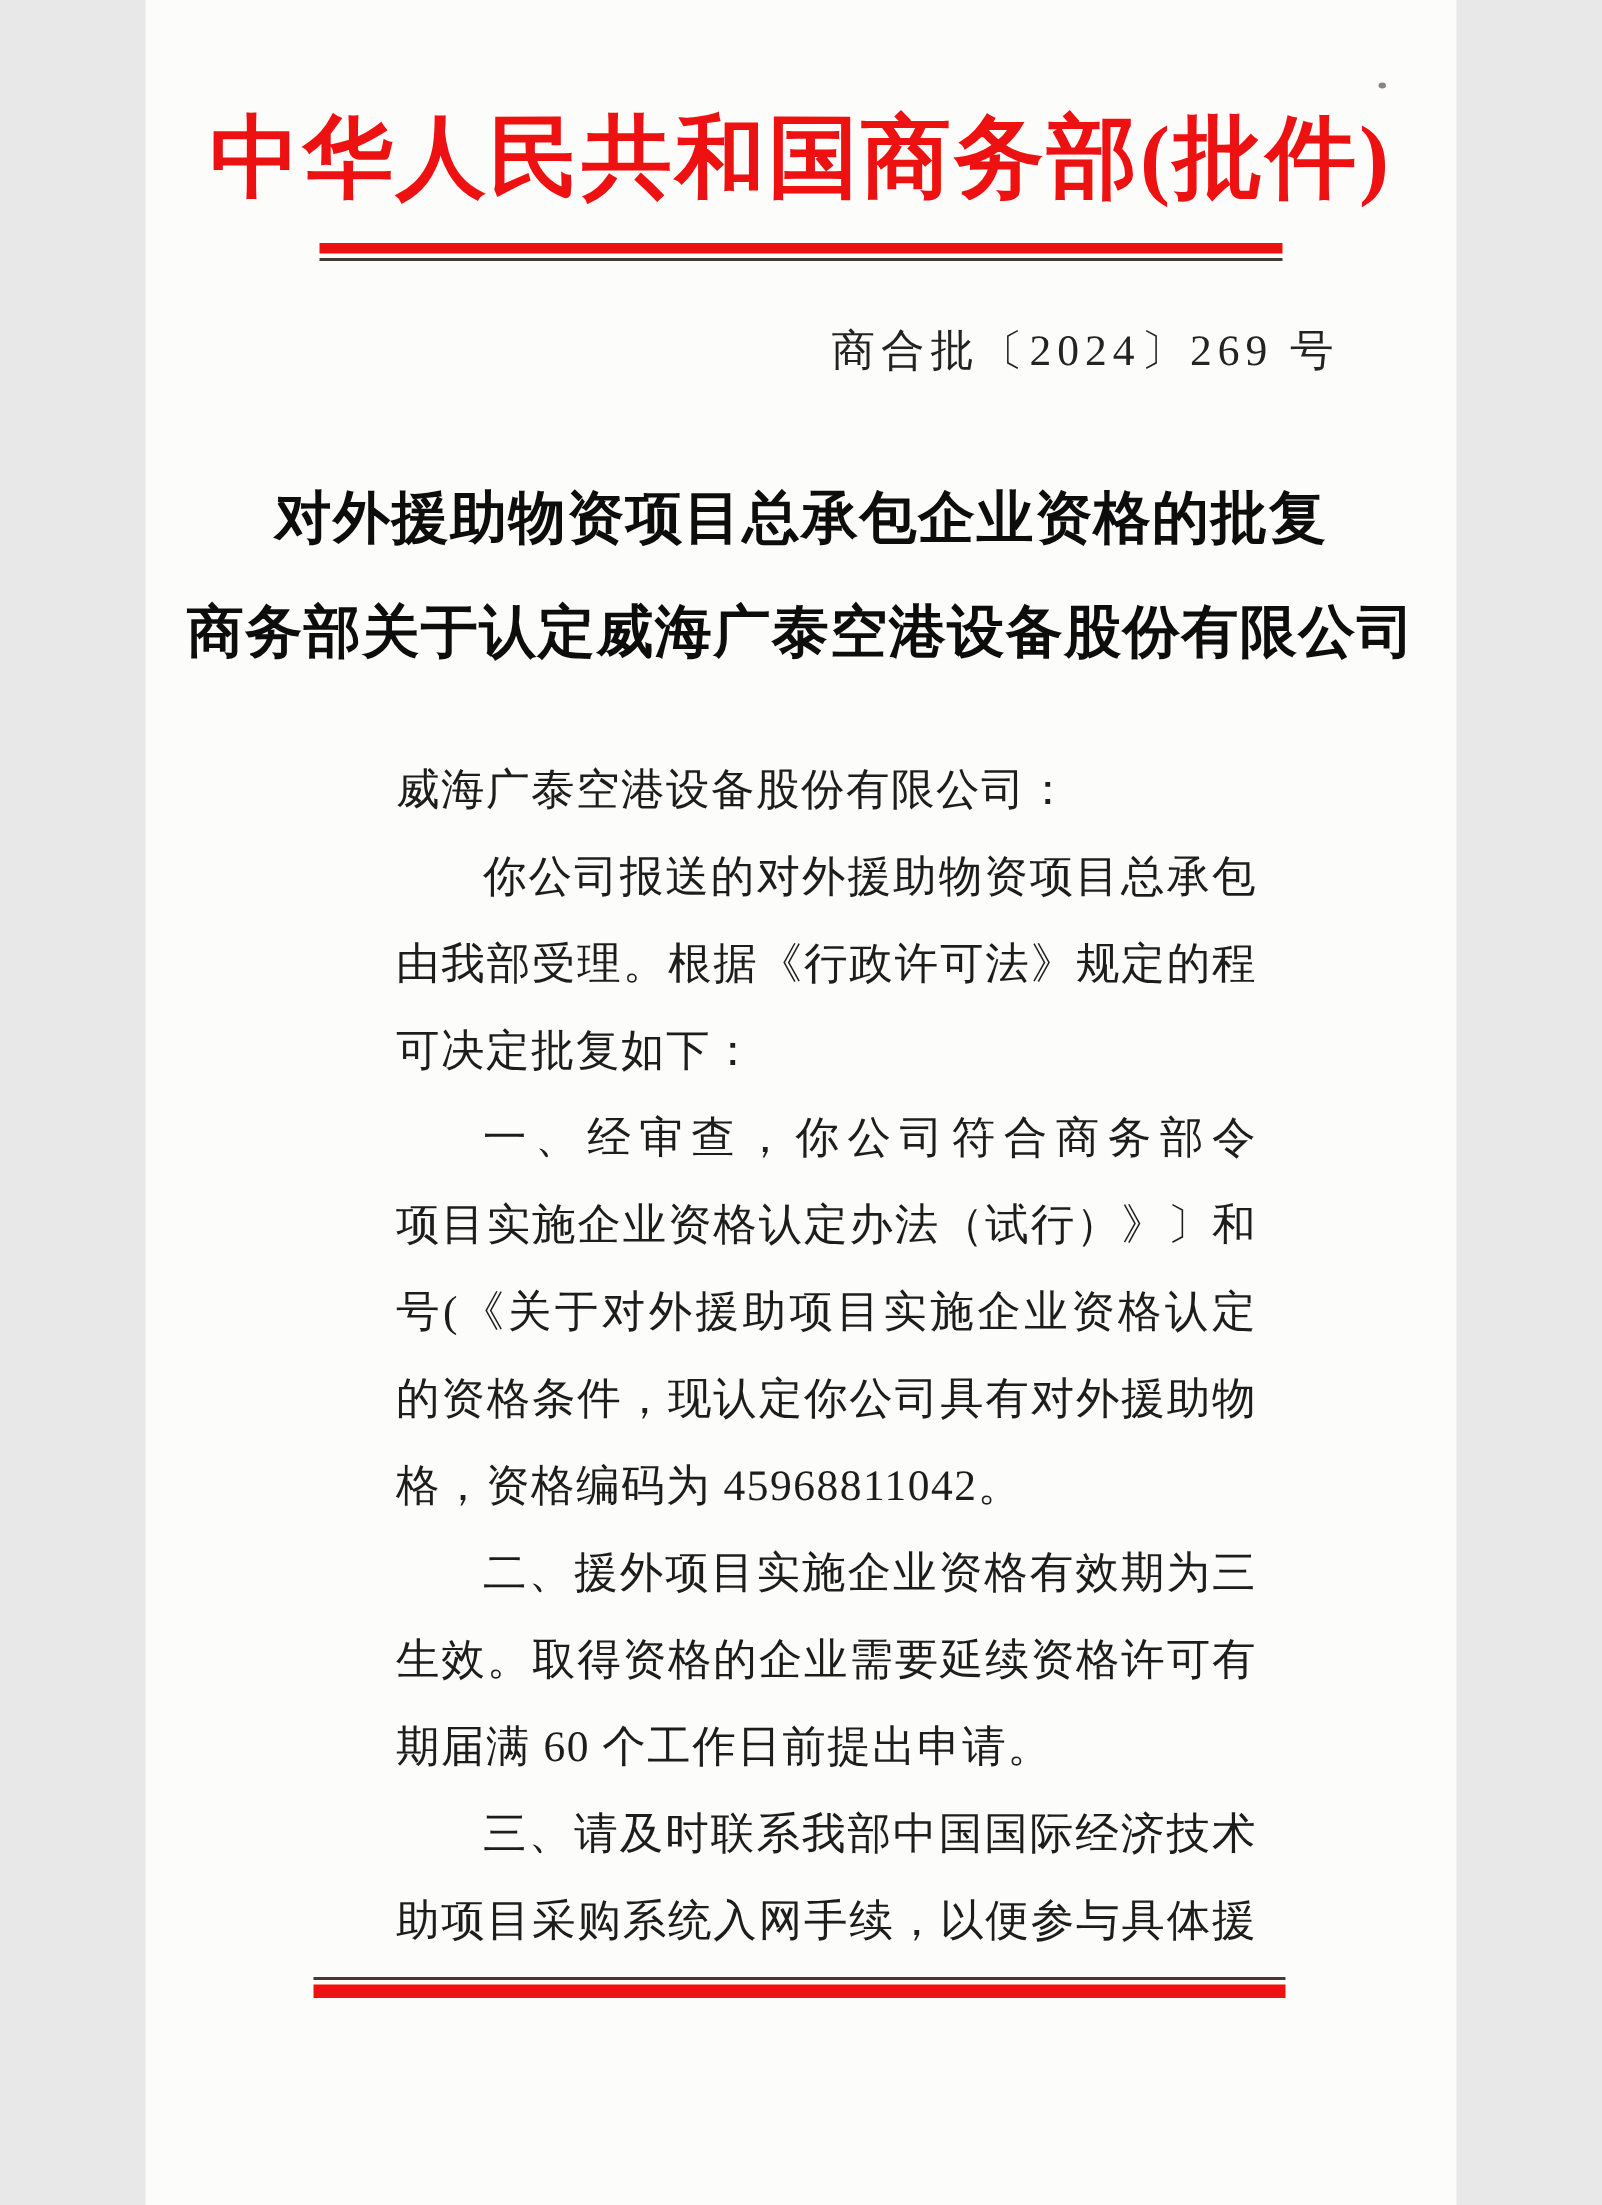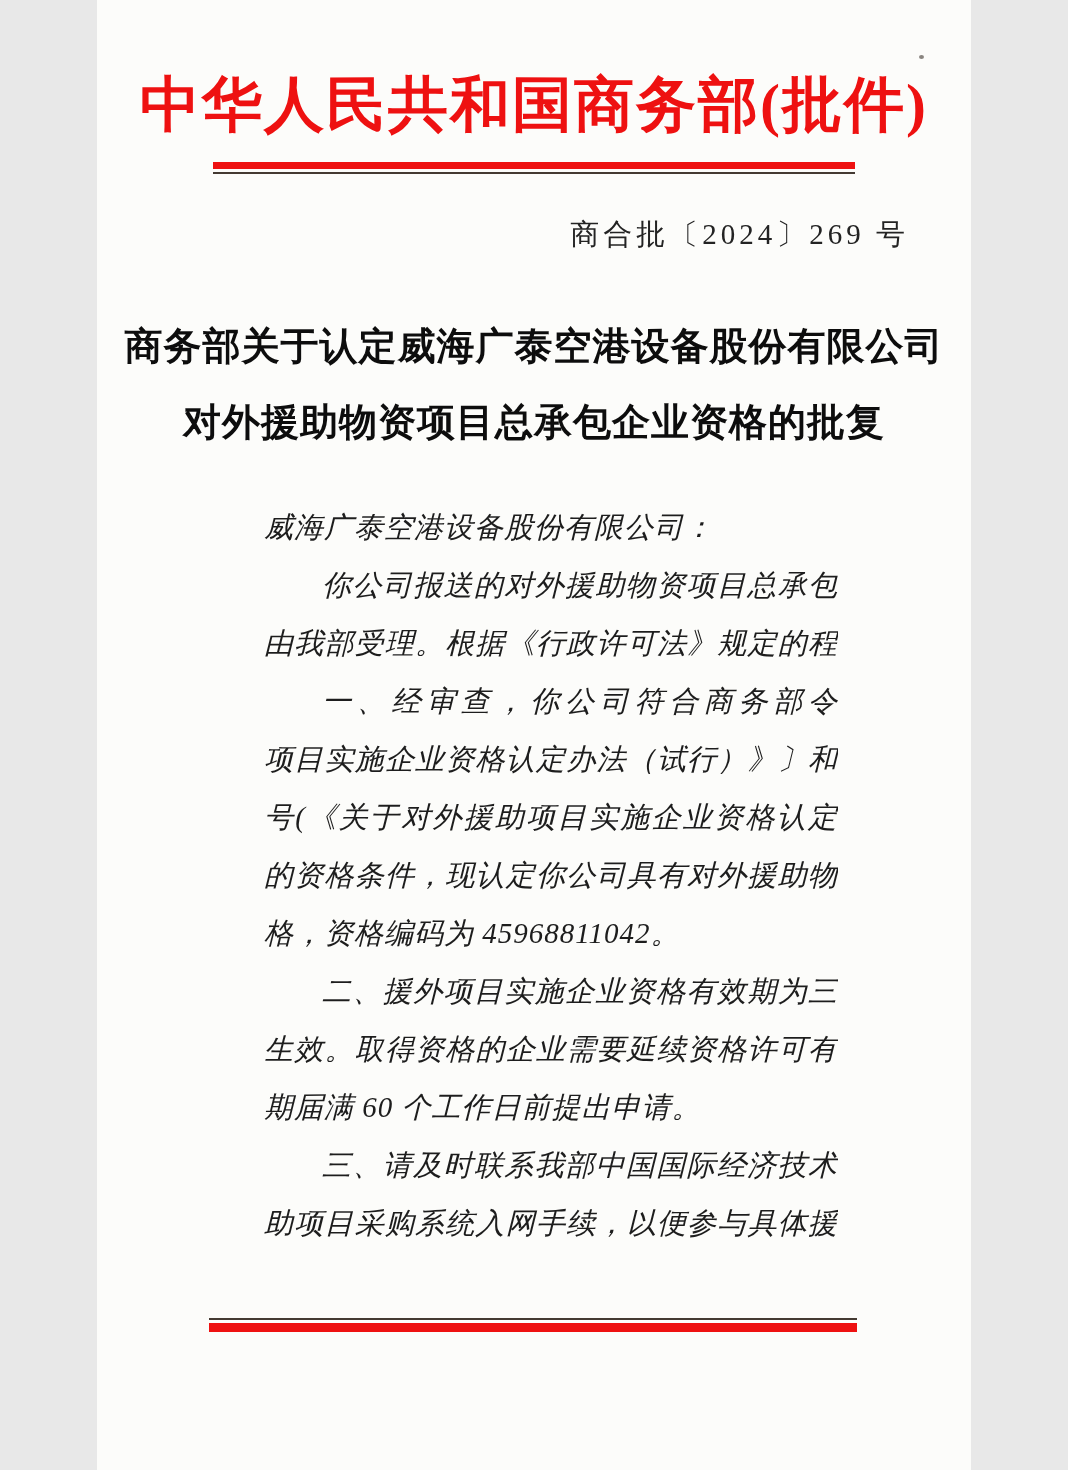--- a/index.html
+++ b/index.html
@@ -33,21 +33,21 @@
     white-space:nowrap;
   }
   .rule{margin-left:116px;margin-right:116px;}
   .rule-top{margin-top:14px;}
   .rule .red{height:7px;background:var(--accent-red);}
   .rule .dark{height:2px;background:var(--rule-dark);}
   .rule-top .dark{margin-top:3px;}
   .rule-bottom .red{margin-top:3px;height:9px;}
   .doc-number{
     margin-top:40px;
-    padding-right:62px;
+    padding-right:78px;
     text-align:right;
     font-size:29px;
     letter-spacing:4px;
     line-height:40px;
     color:#232323;
   }
   .doc-title{
     margin-top:54px;
     text-align:center;
     font-size:38px;
@@ -60,21 +60,20 @@
     margin:38px 133px 0 167px;
     font-size:29px;
   }
   .ln{
     line-height:58px;
     height:58px;
     overflow:hidden;
     text-align:justify;
     text-align-last:justify;
     letter-spacing:1px;
-    font-style:italic;
   }
   .ln.ind{padding-left:58px;}
   .ln.end{text-align-last:left;}
   .rule-bottom{
     position:absolute;
     left:112px;right:114px;
     top:1318px;margin:0;
   }
 </style>
 </head>
@@ -87,28 +86,29 @@
   <div class="header-title">中华人民共和国商务部(批件)</div>
 
   <div class="rule rule-top">
     <div class="red"></div>
     <div class="dark"></div>
   </div>
 
   <div class="doc-number">商合批〔2024〕269 号</div>
 
   <div class="doc-title">
+    <div>对外援助物资项目总承包企业资格的批复</div>
     <div>商务部关于认定威海广泰空港设备股份有限公司</div>
-    <div>对外援助物资项目总承包企业资格的批复</div>
   </div>
 
   <div class="body-block">
     <div class="ln end">威海广泰空港设备股份有限公司：</div>
     <div class="ln ind">你公司报送的对外援助物资项目总承包企业资格认定事项已</div>
     <div class="ln">由我部受理。根据《行政许可法》规定的程序，现就审查结果及许</div>
+    <div class="ln end">可决定批复如下：</div>
     <div class="ln ind">一、经审查，你公司符合商务部令 2015 年第 1 号〔《对外援助</div>
     <div class="ln">项目实施企业资格认定办法（试行）》〕和商务部公告 2019 年第 7</div>
     <div class="ln">号(《关于对外援助项目实施企业资格认定有关事宜的公告》)规定</div>
     <div class="ln">的资格条件，现认定你公司具有对外援助物资项目总承包企业资</div>
     <div class="ln end">格，资格编码为 45968811042。</div>
     <div class="ln ind">二、援外项目实施企业资格有效期为三年，自批件印发之日起</div>
     <div class="ln">生效。取得资格的企业需要延续资格许可有效期的，应当在有效</div>
     <div class="ln end">期届满 60 个工作日前提出申请。</div>
     <div class="ln ind">三、请及时联系我部中国国际经济技术交流中心办理对外援</div>
     <div class="ln">助项目采购系统入网手续，以便参与具体援外物资项目采购，并按</div>

